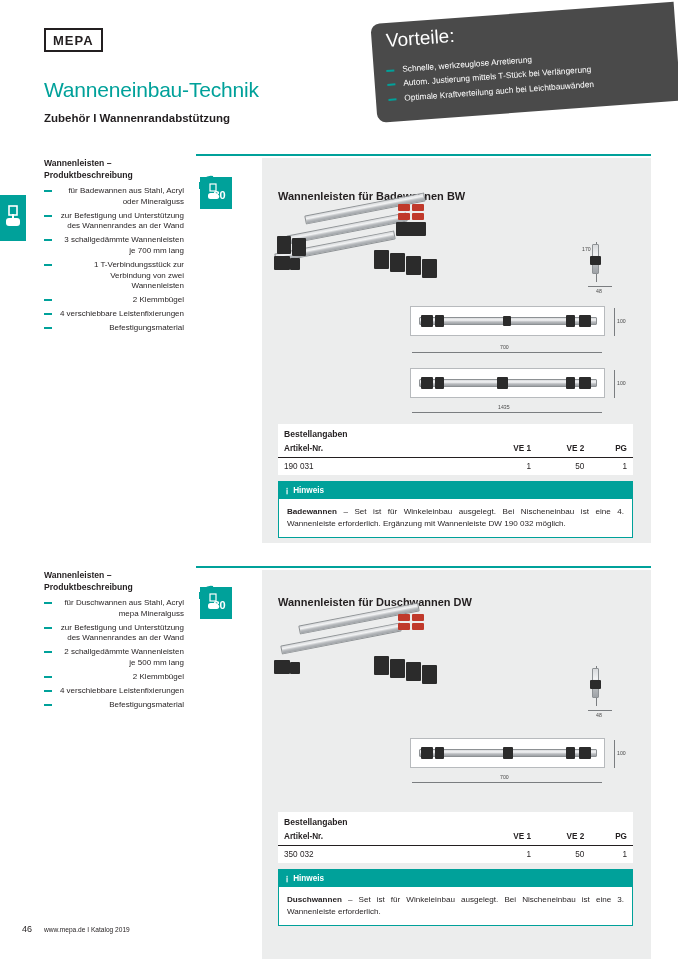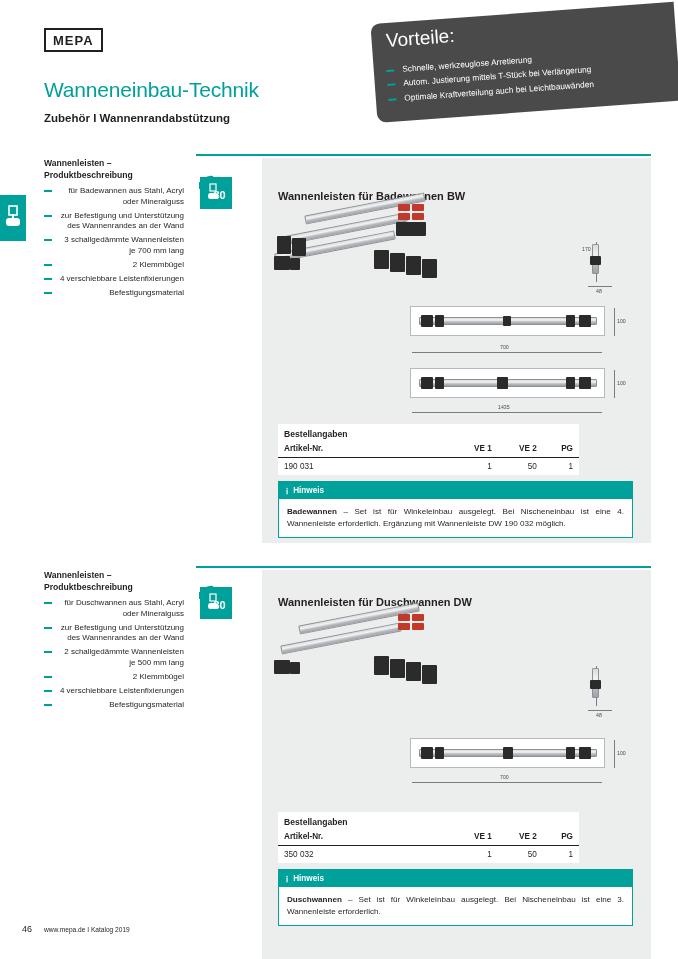--- a/index.html
+++ b/index.html
@@ -117,21 +117,21 @@
   }
   .redcap { position: absolute; background: #c0392b; border-radius: 1px; }
 
   
   .dimbox { position: absolute; border: 0.6px solid #b7babd; background: #fff; }
   .dimline { position: absolute; background: #7a7d80; height: 0.6px; }
   .dimvert { position: absolute; background: #7a7d80; width: 0.6px; }
   .dimtxt { position: absolute; font-size: 5.2px; color: #4a4a4a; }
 
   
-  .order { position: absolute; left: 278px; width: 301px; background: #fff; }
+  .order { position: absolute; left: 278px; width: 355px; background: #fff; }
   .order .hd {
     font-size: 8.6px; font-weight: bold; padding: 5px 6px 3px 6px;
   }
   .order table { width: 100%; border-collapse: collapse; font-size: 8.2px; }
   .order th {
     text-align: left; font-weight: bold; padding: 2px 6px 4px 6px;
     border-bottom: 1px solid #231f20;
   }
   .order th.c, .order td.c { text-align: right; }
   .order td { padding: 4px 6px; }
@@ -185,20 +185,21 @@
 
     <div class="desc" style="top:158px">
       <h3>
         <span>Wannenleisten –</span><br>
         <span>Produktbeschreibung</span>
       </h3>
       <ul>
         <li>für Badewannen aus Stahl, Acryl oder Mineralguss</li>
         <li>zur Befestigung und Unterstützung des Wannenrandes an der Wand</li>
         <li>3 schallgedämmte Wannenleisten je 700 mm lang</li>
+        <li>1 T-Verbindungsstück zur Verbindung von zwei Wannenleisten</li>
         <li>2 Klemmbügel</li>
         <li>4 verschiebbare Leistenfixierungen</li>
         <li>Befestigungsmaterial</li>
       </ul>
     </div>
 
     <div class="badge" style="left:196px; top:173px;">
       <div class="sq"></div>
       <div class="num">30</div>
       <svg width="36" height="36" viewBox="0 0 36 36">
@@ -299,21 +300,21 @@
   <div class="block" style="top:0">
     <div class="block-rule" style="top:566px"></div>
     <div class="panel" style="top:570px; height:389px;"></div>
 
     <div class="desc" style="top:570px">
       <h3>
         <span>Wannenleisten –</span><br>
         <span>Produktbeschreibung</span>
       </h3>
       <ul>
-        <li>für Duschwannen aus Stahl, Acryl oder Mineralguss</li>
+        <li>für Duschwannen aus Stahl, Acryl mepa Mineralguss</li>
         <li>zur Befestigung und Unterstützung des Wannenrandes an der Wand</li>
         <li>2 schallgedämmte Wannenleisten je 500 mm lang</li>
         <li>2 Klemmbügel</li>
         <li>4 verschiebbare Leistenfixierungen</li>
         <li>Befestigungsmaterial</li>
       </ul>
     </div>
 
     <div class="badge" style="left:196px; top:583px;">
       <div class="sq"></div>

